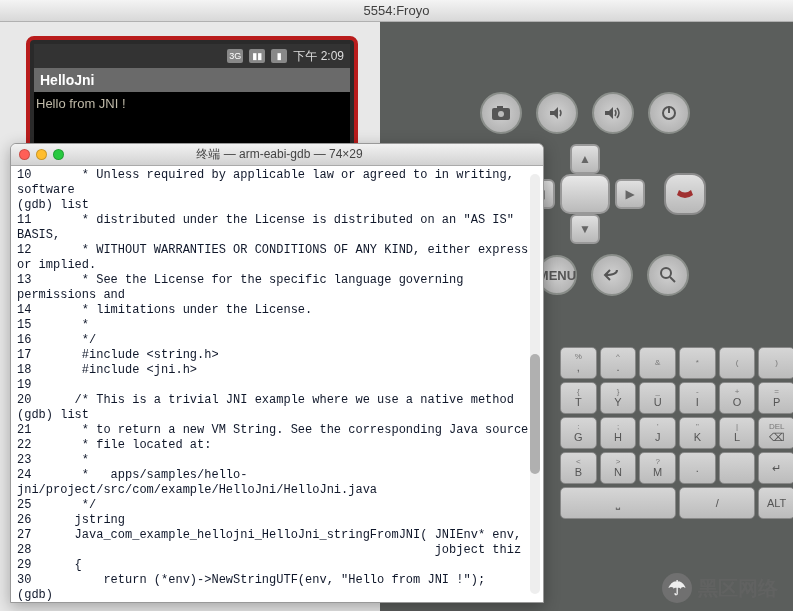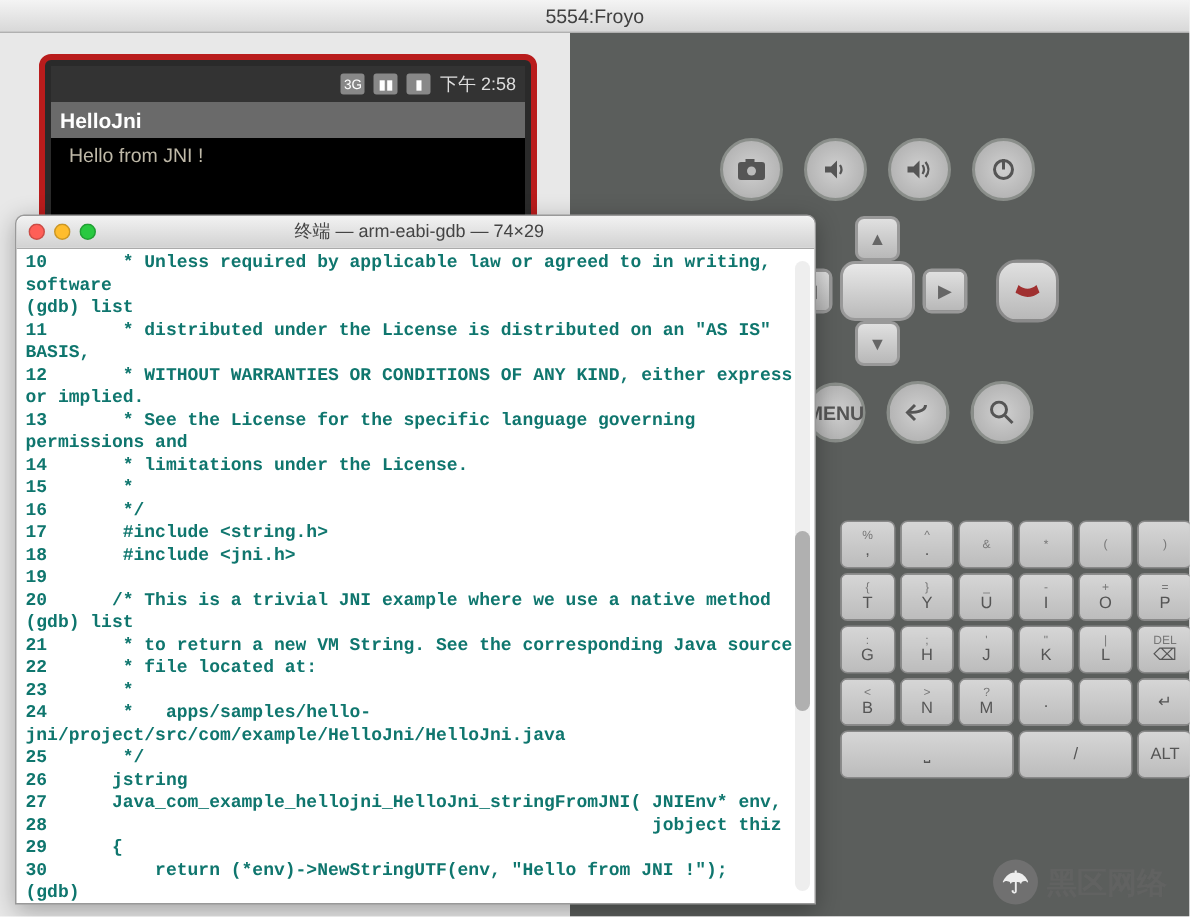--- a/index.html
+++ b/index.html
@@ -73,21 +73,21 @@
   .app-titlebar {
     background: #6a6a6a;
     color: #fff;
     font-weight: bold;
     padding: 4px 6px;
     font-size: 14px;
   }
   .app-body {
     background: #000;
     color: #bfb9a8;
-    padding: 4px 8px 40px 12px;
+    padding: 4px 8px 40px 2px;
     font-size: 13px;
     min-height: 40px;
   }
 
   
   .hw-controls {
     position: absolute;
     top: 70px; left: 10px;
     width: 390px;
   }
@@ -220,25 +220,24 @@
     flex: 1;
     text-align: center;
     font-size: 12px;
     margin-right: 50px;
   }
   .term-body {
     flex: 1;
     padding: 2px 6px;
     font-family: Monaco, "Courier New", monospace;
     font-size: 12px;
-    color: #0f766e;
+    color: #0f172a;
     white-space: pre-wrap;
     overflow: hidden;
     line-height: 15px;
-    font-weight: bold;
   }
   .term-line { display: block; }
   .scrollbar-v {
     position: absolute;
     right: 3px; top: 30px;
     width: 10px; height: 420px;
     background: #eee;
     border-radius: 5px;
   }
   .scrollbar-v .thumb {
@@ -454,21 +453,21 @@
 
 </div>
 
 <div class="left-area">
   <div class="phone">
     <div class="phone-screen">
       <div class="status-bar">
         <span class="icon">3G</span>
         <span class="icon">▮▮</span>
         <span class="icon">▮</span>
-        <span>下午 2:58</span>
+        <span>下午 2:09</span>
       </div>
       <div class="app-titlebar">HelloJni</div>
       <div class="app-body">Hello from JNI !</div>
     </div>
   </div>
 </div>
 
 <div class="terminal">
   <div class="term-titlebar">
     <div class="traffic">

